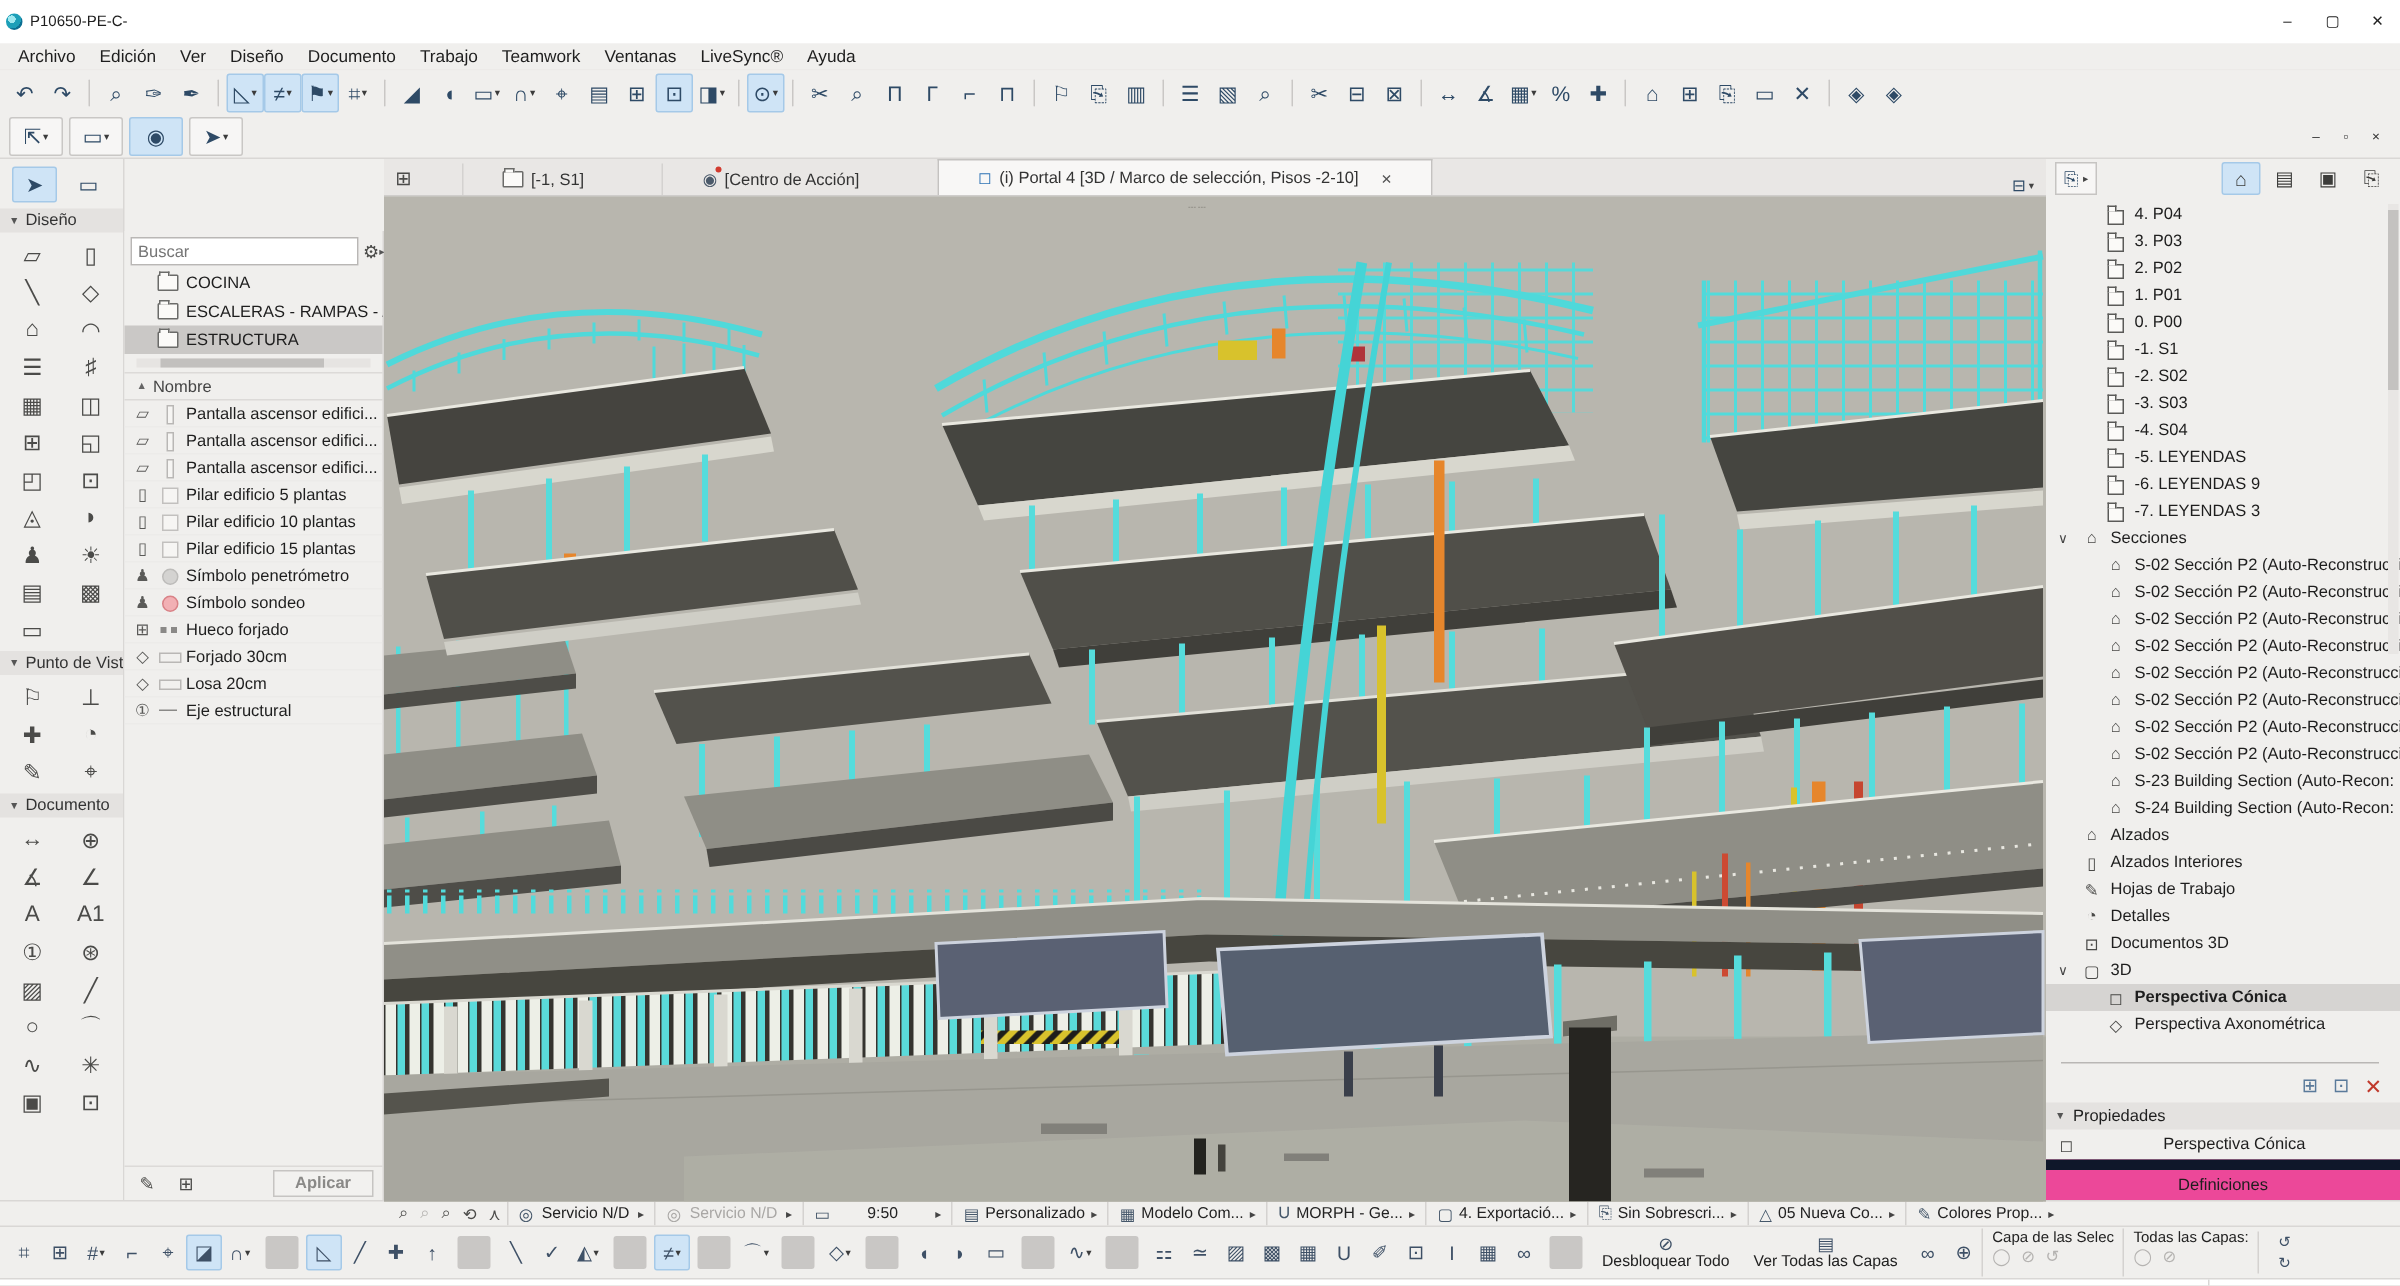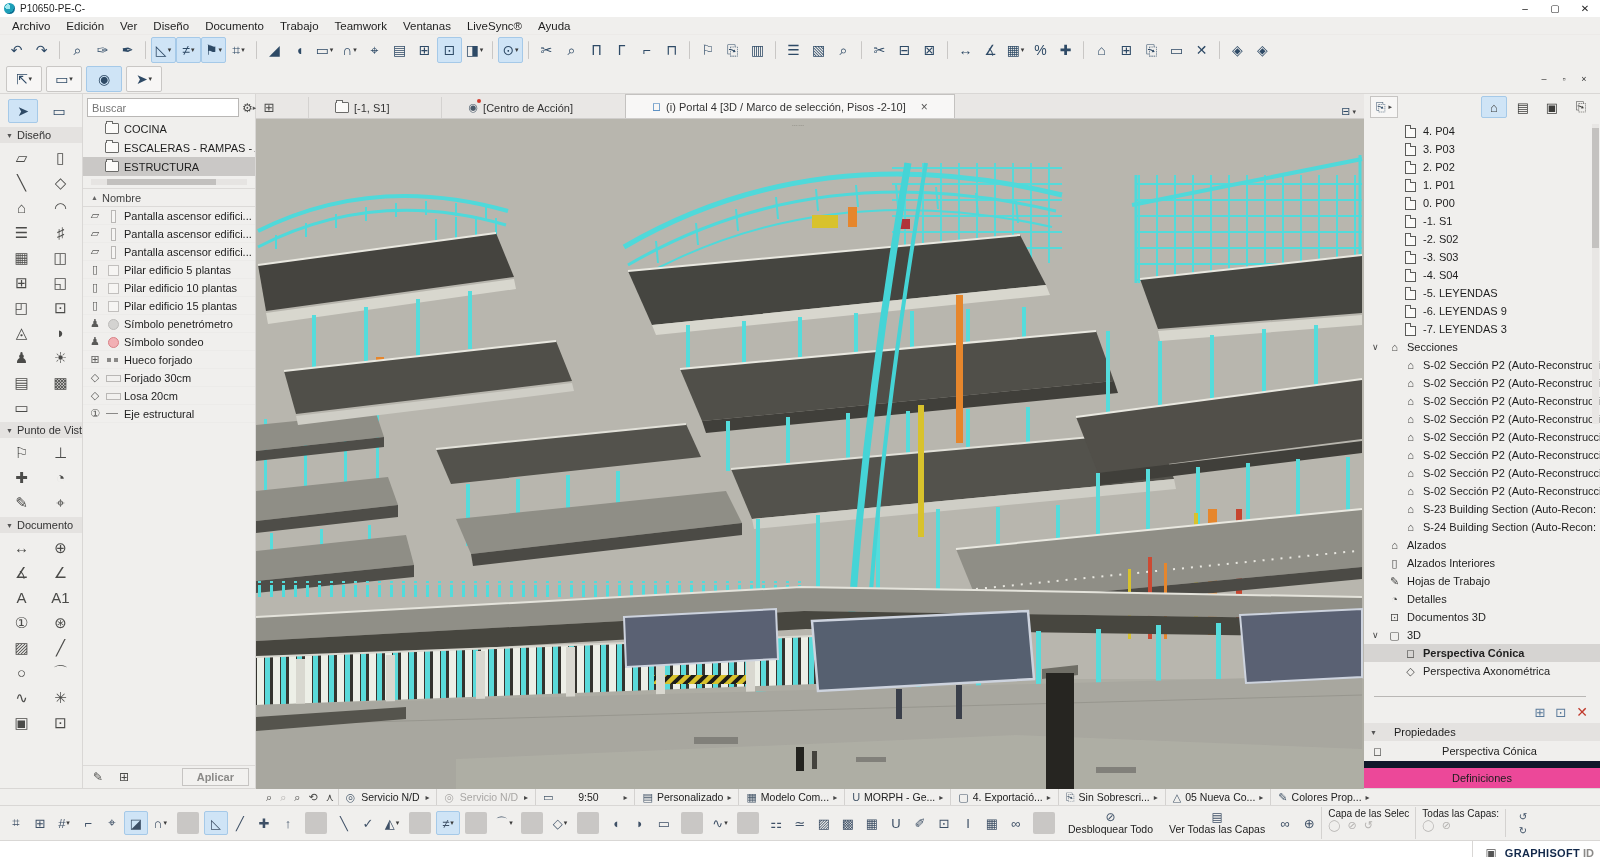--- a/index.html
+++ b/index.html
@@ -1,20 +1,20 @@
 <!DOCTYPE html>
 <html><head>
 <meta charset="utf-8">
 <style>
   html,body{margin:0;padding:0;}
   body{width:1600px;height:857px;overflow:hidden;background:#f0efed;
        font-family:"Liberation Sans","DejaVu Sans",sans-serif;font-size:11px;color:#1e1e1e;
        -webkit-font-smoothing:antialiased;user-select:none;}
   
-  #titlebar{height:17px;background:#fff;display:flex;align-items:center;padding-left:4px;font-size:10px;}
+  #titlebar{height:29px;background:#fff;display:flex;align-items:center;padding-left:4px;font-size:10px;}
   #applogo{width:11px;height:11px;border-radius:50%;margin-right:5px;
     background:radial-gradient(circle at 35% 35%,#9fe8ef 0 25%,#1c9fb8 26% 60%,#0b6f92 61% 100%);}
   #wctrl{margin-left:auto;display:flex;}
   #wctrl span{width:30px;text-align:center;font-size:10px;color:#222;cursor:default;}
   
   #menubar{height:17px;background:#f0efed;display:flex;align-items:center;padding-left:4px;border-bottom:1px solid #eceae8;}
   .mi{padding:0 8px;font-size:11.5px;}
   
   #tb1{height:30px;display:flex;align-items:center;padding:0 4px;background:#f0efed;}
   #tb2{height:28px;display:flex;align-items:center;padding:0 6px;background:#f0efed;border-bottom:1px solid #d9d7d5;}
@@ -35,21 +35,21 @@
   
   #toolbox{width:84px;background:#f0efed;border-right:1px solid #d9d7d5;overflow:hidden;}
   #tbx-top{display:flex;gap:6px;padding:5px 6px 4px 8px;}
   #tbx-top .tb-btn{width:28px;height:22px;border:1px solid transparent;}
   #tbx-top .tb-btn.active{background:#cfe4f6;border-color:#a5c9e8;}
   .tbx-head{background:#e4e2e0;color:#333;padding:2px 4px 2px 6px;font-size:11px;display:flex;align-items:center;gap:4px;white-space:nowrap;overflow:hidden;}
   .tbx-head b{font-weight:normal;font-size:7px;color:#555;}
   .tbx-grid{display:grid;grid-template-columns:1fr 1fr;justify-items:center;padding:2px 2px;}
   .tbx-grid .tb-btn{width:30px;height:23px;font-size:15px;color:#4b4b49;}
   
-  #lpanel{width:172px;background:#f0efed;border-right:1px solid #d9d7d5;display:flex;flex-direction:column;}
+  #lpanel{width:172px;background:#f0efed;border-right:1px solid #d9d7d5;display:flex;flex-direction:column;margin-top:48px;}
   #searchrow{display:flex;align-items:center;gap:3px;padding:4px 4px 2px 4px;}
   #searchbox{flex:1;height:17px;border:1px solid #b9b7b5;background:#fff;font-size:11px;padding:0 4px;color:#333;
      font-family:"Liberation Sans",sans-serif;}
   #gearbtn{font-size:12px;color:#4b4b49;display:flex;align-items:center;}
   #gearbtn b{font-size:7px;color:#555;}
   .folder-row{display:flex;align-items:center;gap:5px;height:19px;padding-left:22px;white-space:nowrap;overflow:hidden;}
   .folder-row.sel{background:#cac8c6;}
   .folder-ic{width:12px;height:9px;border:1px solid #6b6b69;border-radius:1px;position:relative;flex:none;background:#fbfaf8;}
   .folder-ic::before{content:"";position:absolute;top:-3px;left:0;width:5px;height:2px;border:1px solid #6b6b69;border-bottom:none;background:#fbfaf8;}
   .hscroll{height:6px;margin:3px 8px;background:#e6e4e2;position:relative;}
@@ -116,21 +116,21 @@
   .i-int::before{content:"▯";}  .i-ws::before{content:"✎";}
   .i-det::before{content:"◔";}  .i-d3::before{content:"⊡";}
   .i-3d::before{content:"▢";}   .i-per::before{content:"◻";}
   .i-axo::before{content:"◇";}
   #treescroll{position:absolute;right:1px;top:30px;width:7px;height:300px;background:#e8e6e4;}
   #treescroll div{position:absolute;top:4px;left:0;right:0;height:120px;background:#c4c2c0;}
   #treehr{height:1px;background:#b9b7b5;margin:4px 14px 4px 10px;}
   #navactions{height:22px;display:flex;align-items:center;justify-content:flex-end;gap:10px;padding:0 12px;}
   #navactions span{font-size:13px;color:#5a7a9a;}
   #navactions .redx{color:#c0392b;font-size:14px;}
-  .navhead{background:#e4e2e0;padding:3px 6px;display:flex;align-items:center;gap:17px;}
+  .navhead{background:#e4e2e0;padding:3px 6px;display:flex;align-items:center;gap:5px;}
   .navhead b{font-size:7px;color:#555;font-weight:normal;}
   #propview{height:20px;display:flex;align-items:center;padding:0 6px;}
   #propview .tic{flex:none;}
   #propview em{font-style:normal;flex:1;text-align:center;}
   #defsbtn{height:20px;border-top:7px solid #0f172a;background:#ec4899;display:flex;align-items:center;justify-content:center;}
   
   #infobar{height:16px;display:flex;align-items:center;background:#f0efed;border-top:1px solid #d9d7d5;padding-left:262px;font-size:10.5px;overflow:hidden;}
   #infobar .zic{color:#4b4b49;font-size:11px;padding:0 4px;}
   #infobar .zic.dis{color:#b5b3b1;}
   .seg{display:flex;align-items:center;gap:4px;padding:0 7px;border-left:1px solid #d4d2d0;height:100%;}

